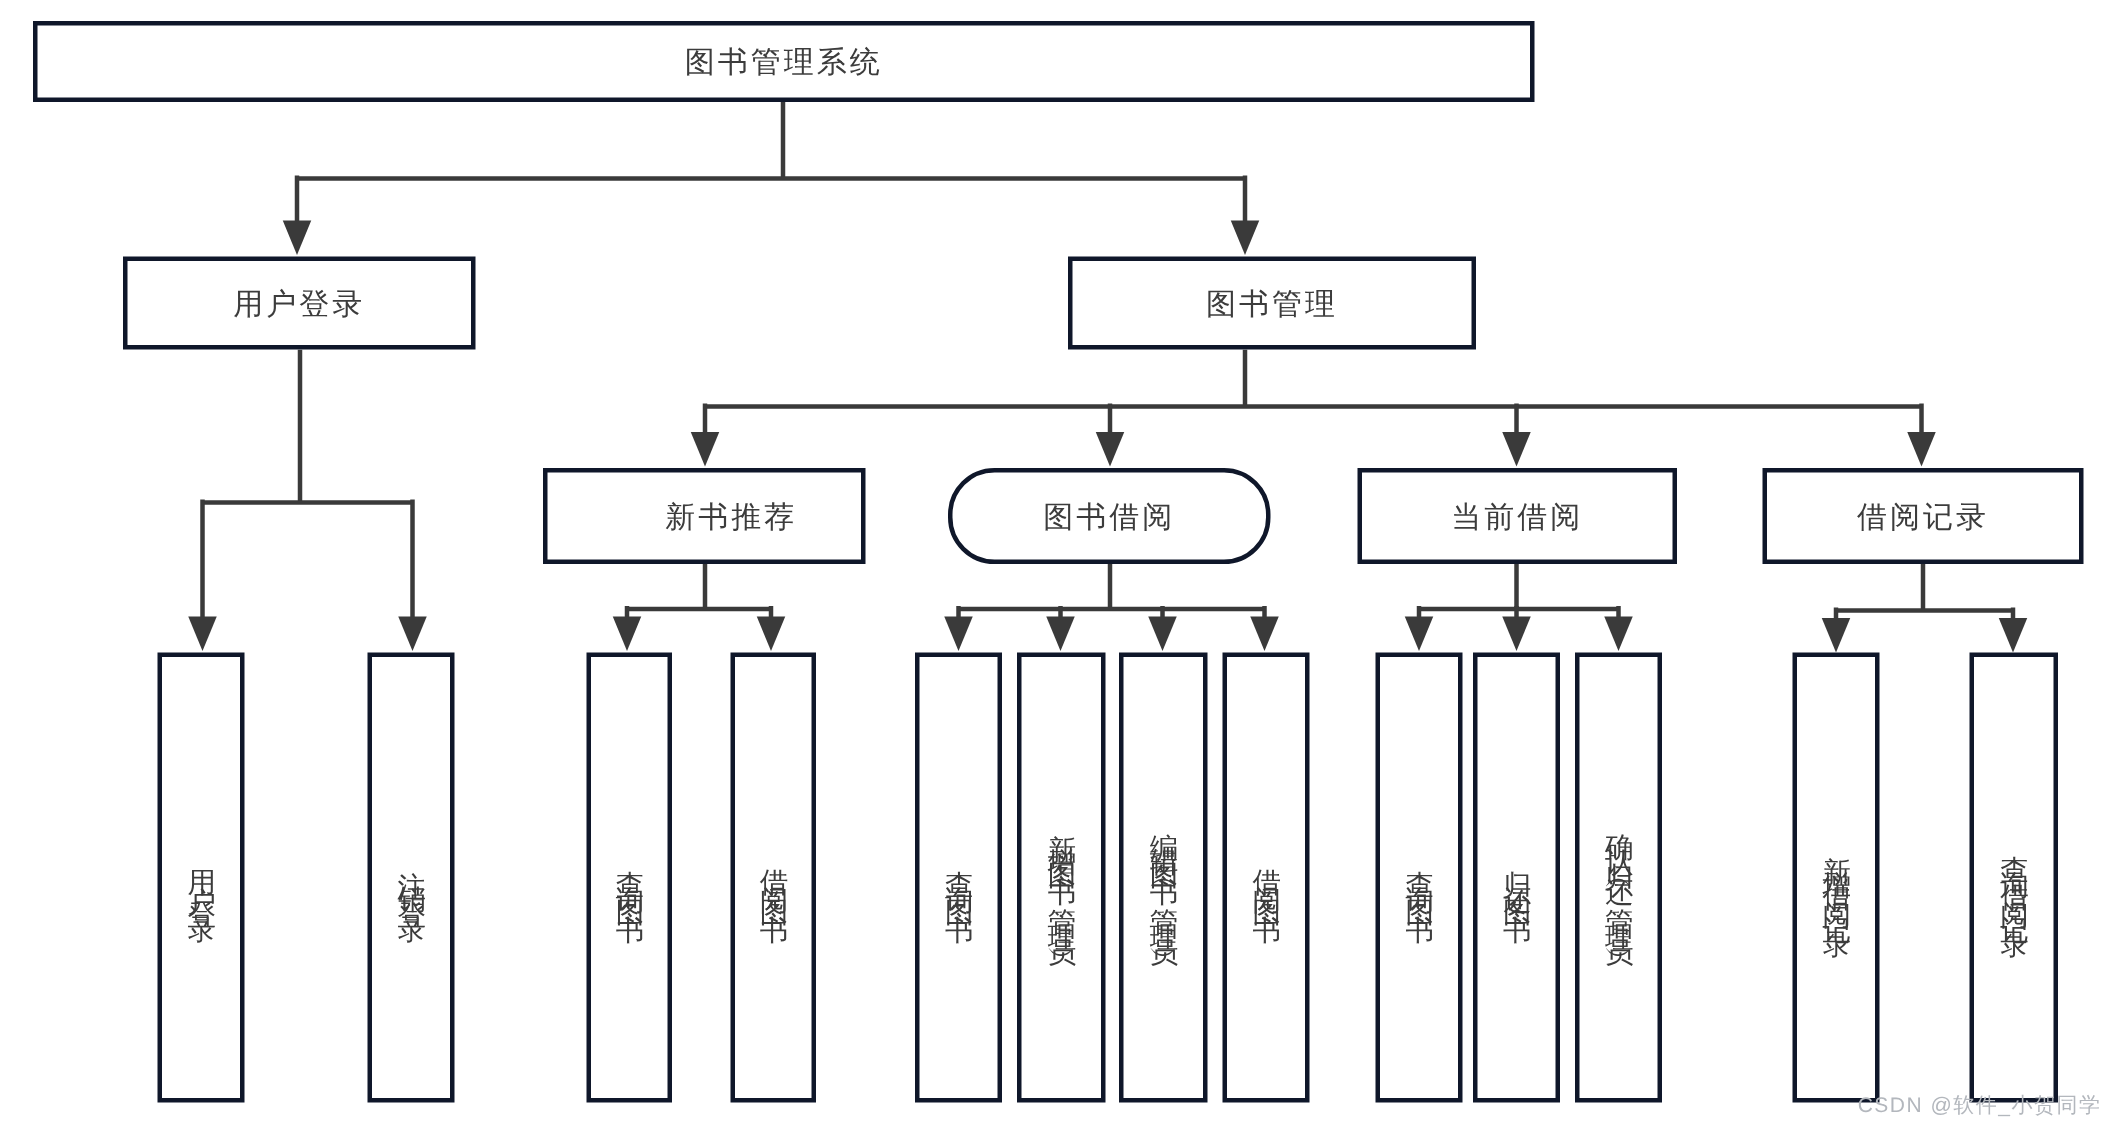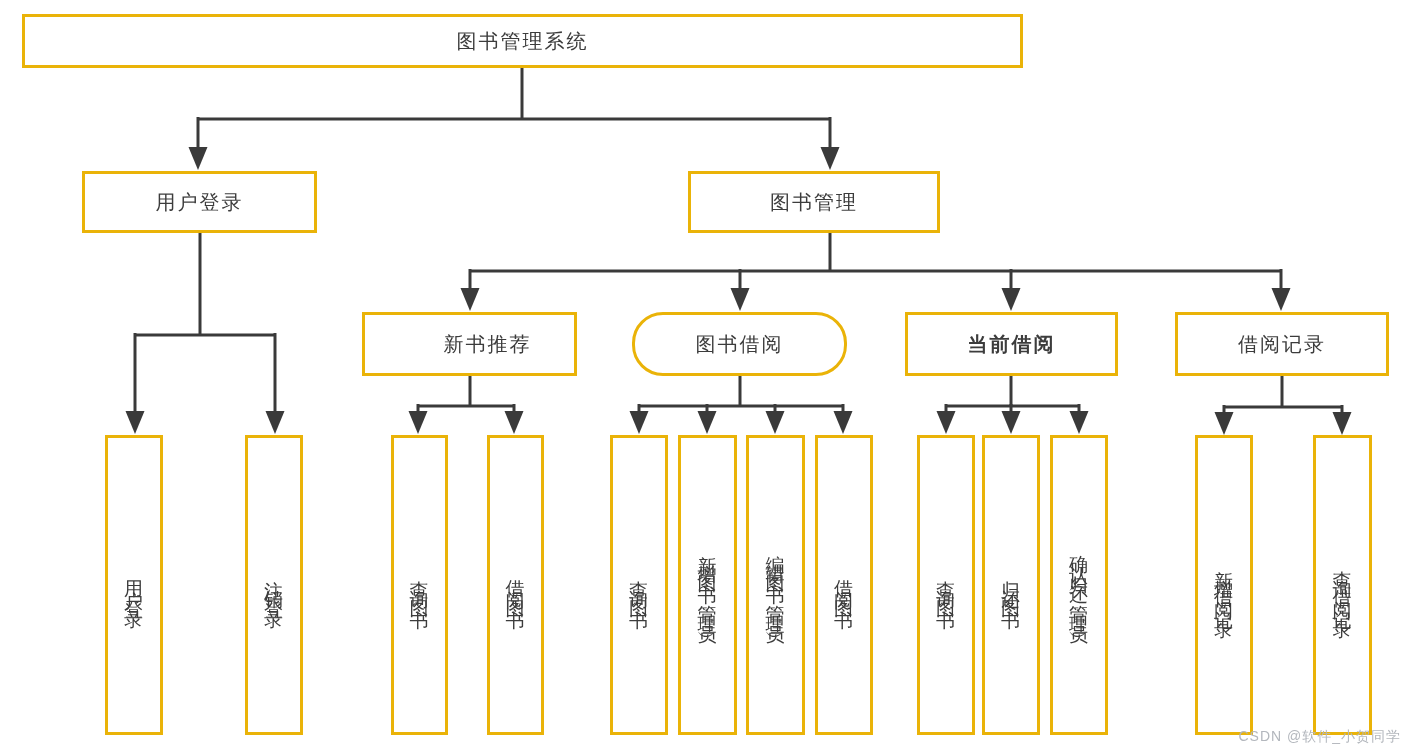--- a/index.html
+++ b/index.html
@@ -14,21 +14,21 @@
   .connectors {
     position: absolute;
     left: 0; top: 0;
     width: 1405px; height: 747px;
     z-index: 1;
   }
   .node {
     position: absolute;
     box-sizing: border-box;
     background: #ffffff;
-    border: 3px solid #eab308;
+    border: 3px solid #0f172a;
     display: flex;
     align-items: center;
     justify-content: center;
     color: #3c3c3c;
     z-index: 2;
   }
   .h-node { font-size: 20px; letter-spacing: 2px; white-space: nowrap; }
   .v-node .v-label {
     writing-mode: vertical-rl;
     text-orientation: mixed;
@@ -112,31 +112,31 @@
     </g>
   </svg>
 
   <div class="node h-node" style="left:22px; top:14px; width:1001px; height:54px;">
     <span>图书管理系统</span>
   </div>
 
   <div class="node h-node" style="left:82px; top:171px; width:235px; height:62px;">
     <span>用户登录</span>
   </div>
-  <div class="node h-node" style="left:688px; top:171px; width:252px; height:62px;">
+  <div class="node h-node" style="left:712px; top:171px; width:272px; height:62px;">
     <span>图书管理</span>
   </div>
 
   <div class="node h-node" style="left:362px; top:312px; width:215px; height:64px;padding-left:36px;">
     <span>新书推荐</span>
   </div>
   <div class="node h-node" style="left:632px; top:312px; width:215px; height:64px;border-radius:31px;">
     <span>图书借阅</span>
   </div>
-  <div class="node h-node" style="left:905px; top:312px; width:213px; height:64px;font-weight:bold;">
+  <div class="node h-node" style="left:905px; top:312px; width:213px; height:64px;">
     <span>当前借阅</span>
   </div>
   <div class="node h-node" style="left:1175px; top:312px; width:214px; height:64px;">
     <span>借阅记录</span>
   </div>
 
   <div class="node v-node" style="left:105px; top:435px; width:58px; height:300px;">
     <span class="v-label">用户登录</span>
   </div>
   <div class="node v-node" style="left:245px; top:435px; width:58px; height:300px;">

